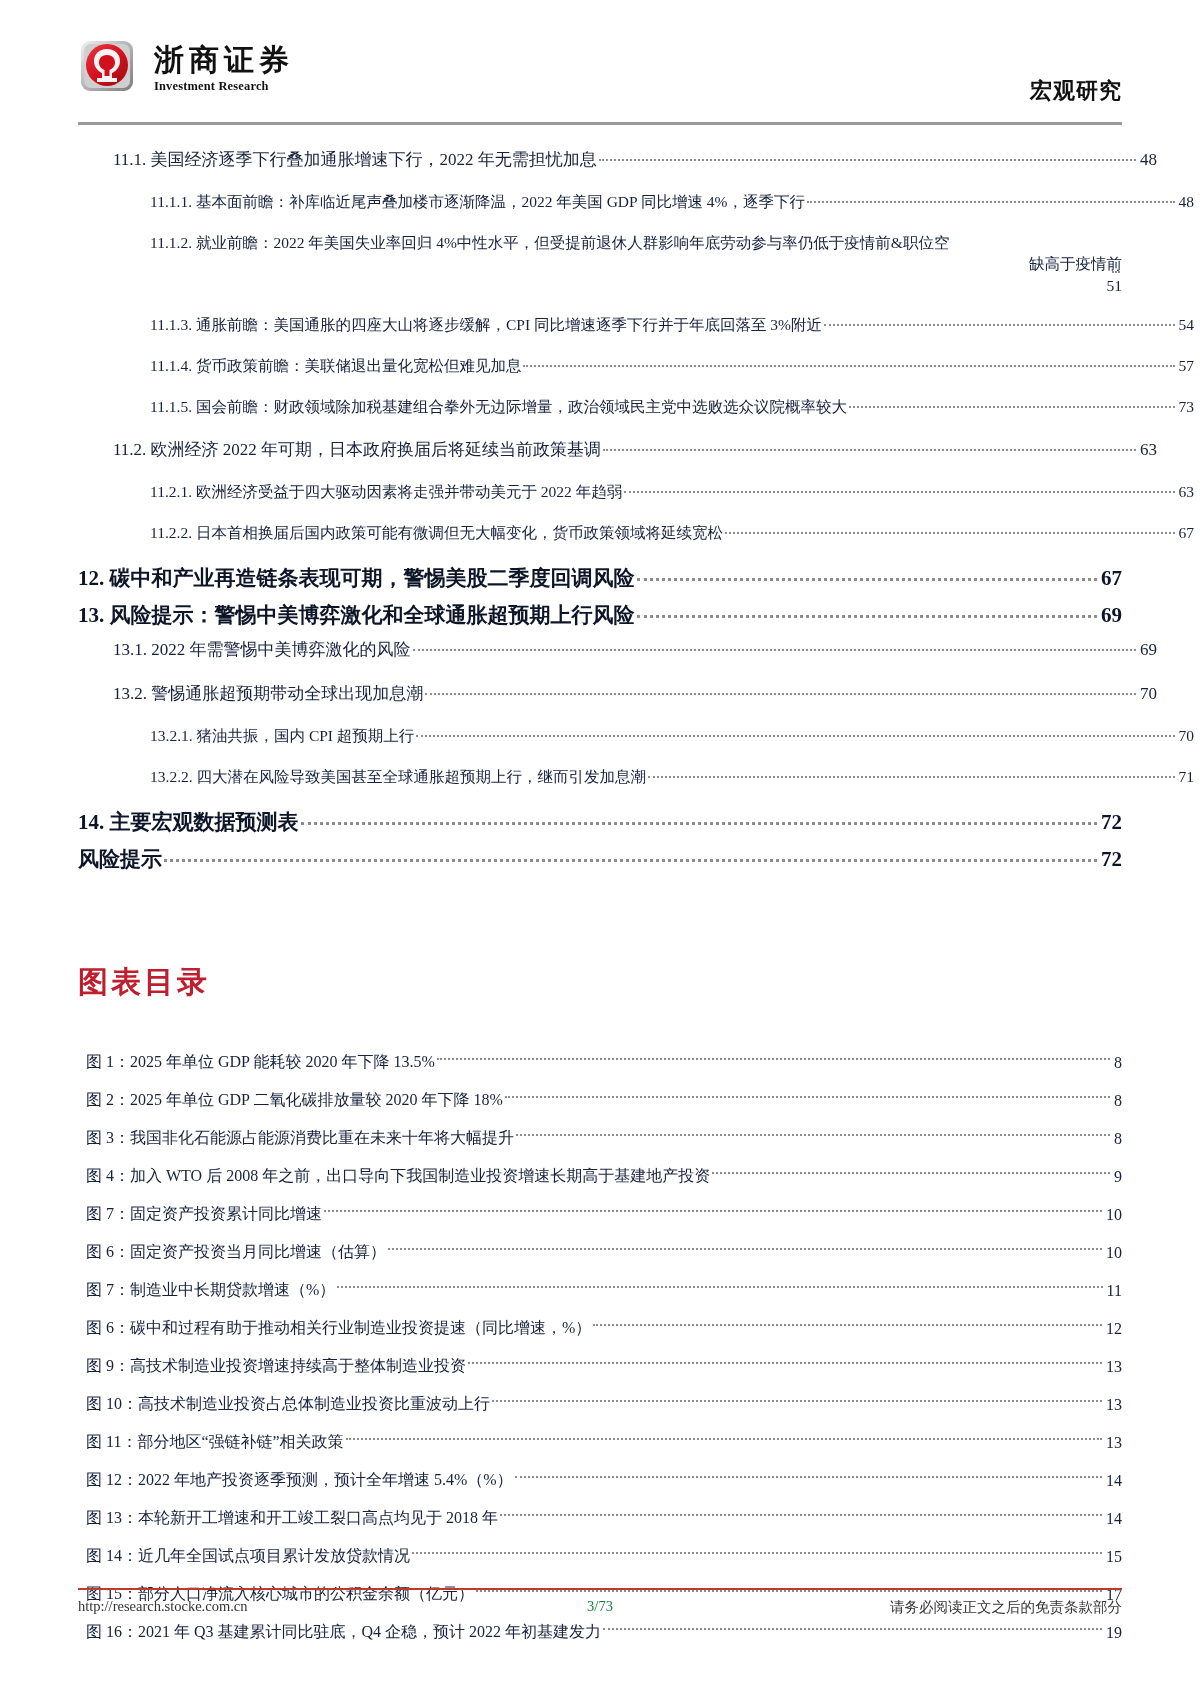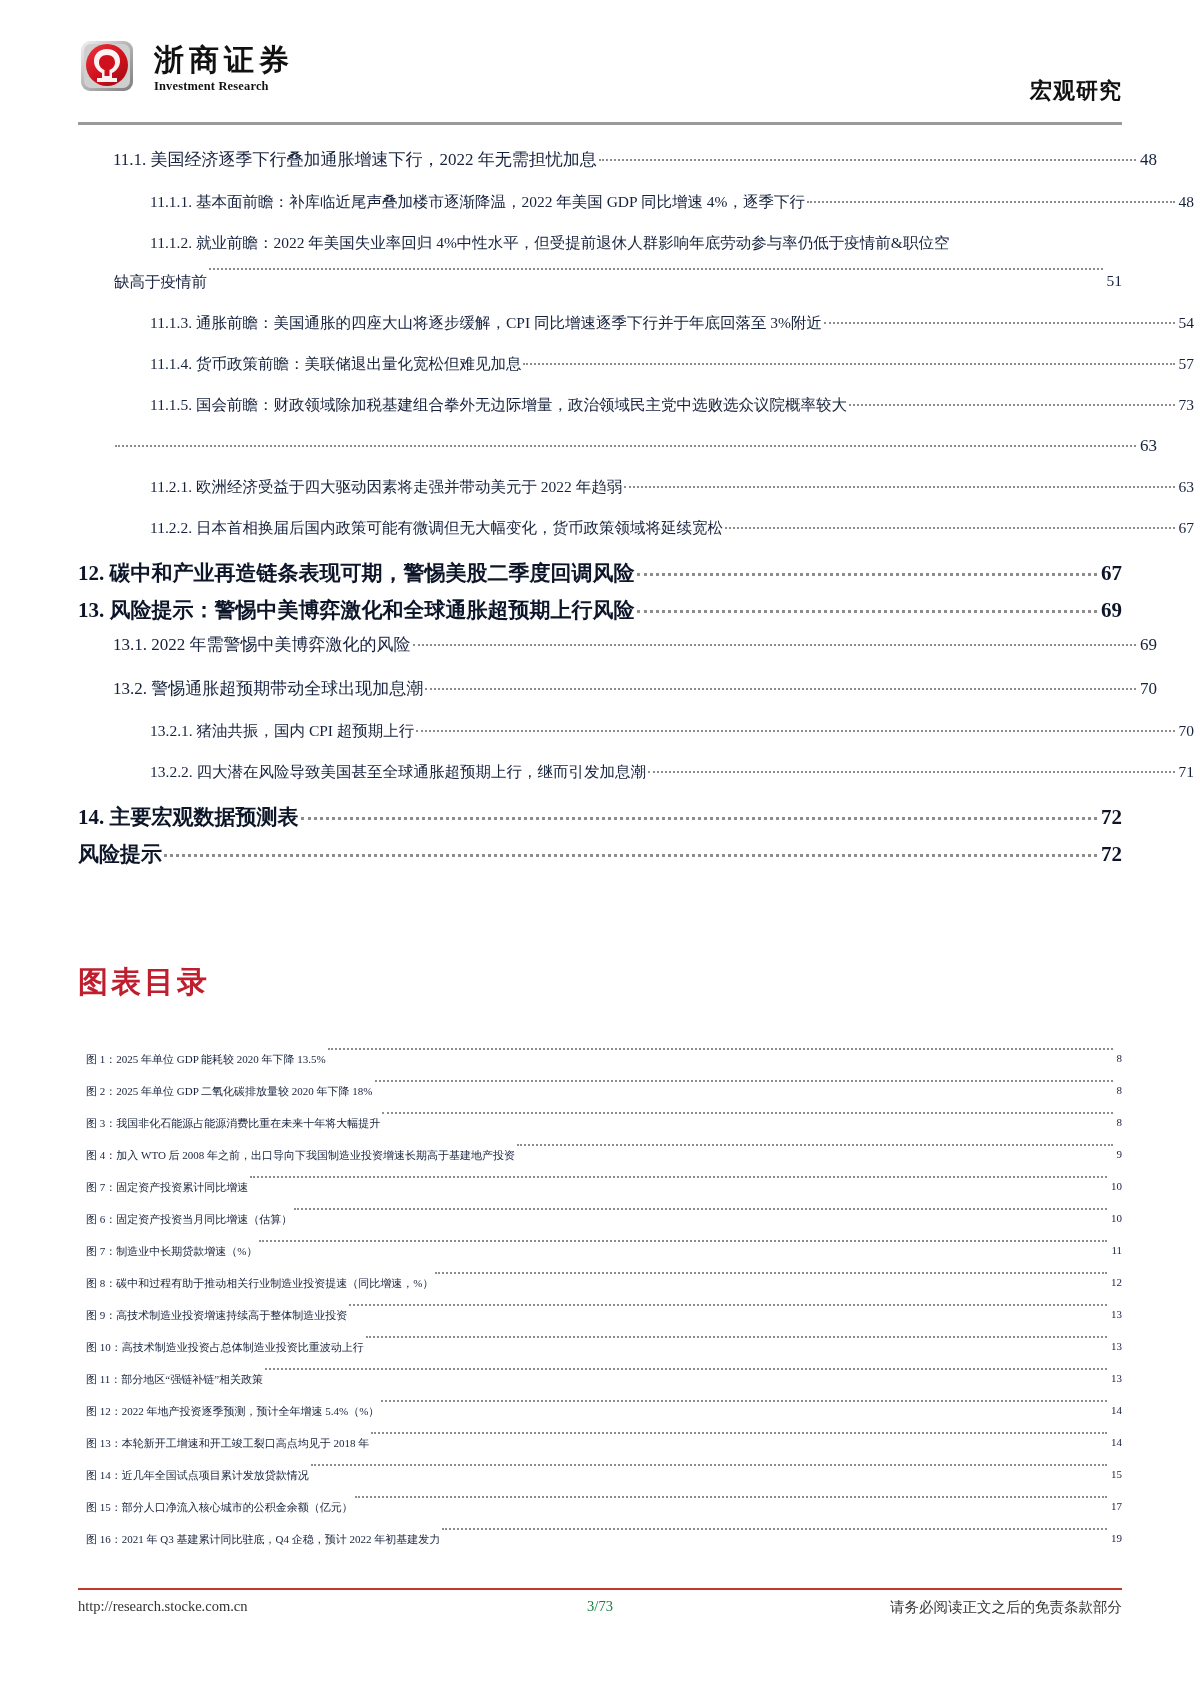--- a/index.html
+++ b/index.html
@@ -145,23 +145,23 @@
     font-size: 15.5px;
     color: #16213c;
     margin-bottom: 20px;
   }
   .toc-wrapped .line1 {
     display: block;
     white-space: nowrap;
   }
   .toc-wrapped .line2 {
     display: flex;
-    align-items: flex-start;
+    align-items: flex-end;
     margin-left: -36px;
-    margin-top: 18px;
+    flex-direction: column;
   }
 
   
   .fig-title {
     position: absolute;
     left: 78px;
     top: 962px;
     font-size: 30px;
     font-weight: 700;
     color: #be1e2d;
@@ -169,22 +169,22 @@
     font-family: "Liberation Serif", "DejaVu Serif", serif;
   }
   .fig-list {
     position: absolute;
     left: 86px;
     top: 1052px;
     width: 1036px;
   }
   .fig-row {
     display: flex;
-    align-items: flex-start;
-    font-size: 11px;
+    align-items: center;
+    font-size: 16px;
     color: #16213c;
     margin-bottom: 17px;
     font-family: "Liberation Serif", "DejaVu Serif", serif;
   }
   .fig-row .toc-dots { border-bottom-width: 2px; }
 
   
   .footer-rule {
     position: absolute;
     left: 78px;
@@ -281,20 +281,21 @@
         <span class="toc-label">11.1.4. 货币政策前瞻：美联储退出量化宽松但难见加息</span>
         <span class="toc-dots"></span>
         <span class="toc-page">57</span>
       </div>
       <div class="toc-row lvl3">
         <span class="toc-label">11.1.5. 国会前瞻：财政领域除加税基建组合拳外无边际增量，政治领域民主党中选败选众议院概率较大</span>
         <span class="toc-dots"></span>
         <span class="toc-page">73</span>
       </div>
       <div class="toc-row lvl2">
+        <span class="toc-label">11.2. 欧洲经济 2022 年可期，日本政府换届后将延续当前政策基调</span>
         <span class="toc-dots"></span>
         <span class="toc-page">63</span>
       </div>
       <div class="toc-row lvl3">
         <span class="toc-label">11.2.1. 欧洲经济受益于四大驱动因素将走强并带动美元于 2022 年趋弱</span>
         <span class="toc-dots"></span>
         <span class="toc-page">63</span>
       </div>
       <div class="toc-row lvl3">
         <span class="toc-label">11.2.2. 日本首相换届后国内政策可能有微调但无大幅变化，货币政策领域将延续宽松</span>
@@ -374,21 +375,21 @@
         <span class="toc-label">图 6：固定资产投资当月同比增速（估算）</span>
         <span class="toc-dots"></span>
         <span class="toc-page">10</span>
       </div>
       <div class="fig-row">
         <span class="toc-label">图 7：制造业中长期贷款增速（%）</span>
         <span class="toc-dots"></span>
         <span class="toc-page">11</span>
       </div>
       <div class="fig-row">
-        <span class="toc-label">图 8：碳中和过程有助于推动相关行业制造业投资提速（同比增速，%）</span>
+        <span class="toc-label">图 6：碳中和过程有助于推动相关行业制造业投资提速（同比增速，%）</span>
         <span class="toc-dots"></span>
         <span class="toc-page">12</span>
       </div>
       <div class="fig-row">
         <span class="toc-label">图 9：高技术制造业投资增速持续高于整体制造业投资</span>
         <span class="toc-dots"></span>
         <span class="toc-page">13</span>
       </div>
       <div class="fig-row">
         <span class="toc-label">图 10：高技术制造业投资占总体制造业投资比重波动上行</span>

